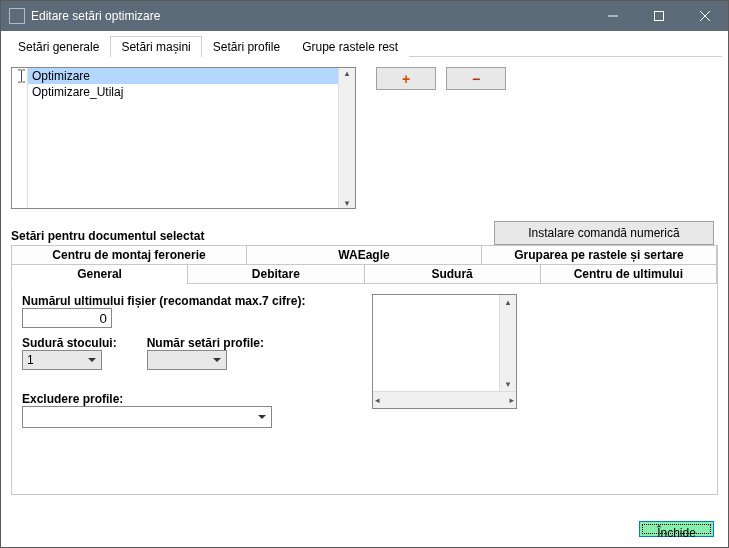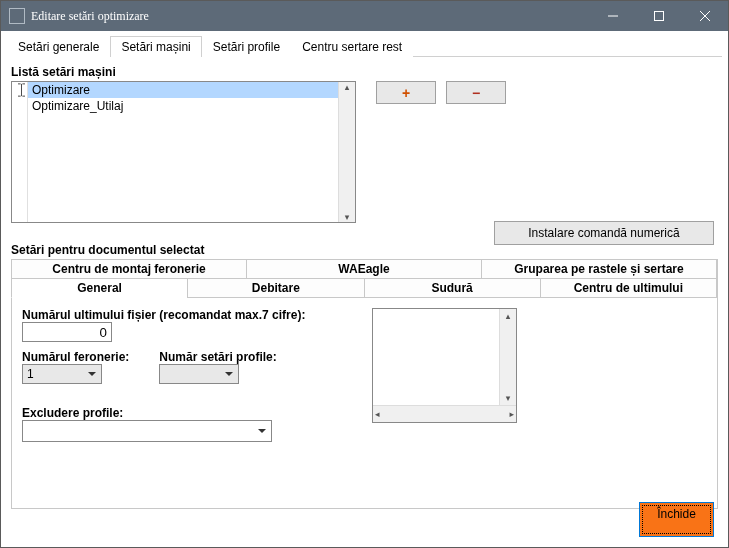--- a/index.html
+++ b/index.html
@@ -22,21 +22,21 @@
     align-items: center;
     padding-left: 8px;
   }
   .titlebar .icon {
     width: 16px; height: 16px;
     background: #5d6a78;
     border: 1px solid #b0bac4;
     margin-right: 6px;
     display: inline-block;
   }
-  .titlebar .title { flex: 1; font-family: Liberation Serif, serif; }
+  .titlebar .title { flex: 1; }
   .titlebar .winbtn {
     width: 46px; height: 30px;
     display: flex; align-items: center; justify-content: center;
     color: #fff;
   }
   .titlebar svg { stroke: #fff; stroke-width: 1; fill: none; }
 
   .content {
     padding: 4px 6px 12px 6px;
     height: calc(100% - 30px);
@@ -208,23 +208,23 @@
   .groupbox .vscroll {
     position:absolute; top:0;bottom:17px;right:0;width:17px;
     background:#f0f0f0;border-left:1px solid #ddd;
     display:flex;flex-direction:column;justify-content:space-between;align-items:center;
     font-size:9px;color:#555;padding:2px 0;
   }
 
   .footer-btn {
     position:absolute;
     right:14px; bottom:10px;
-    width:75px; height:35px;
+    width:75px; height:16px;
     border:1px solid #a0a0a0;
-    background:#f97316;
+    background:#86efac;
     text-align:center;
     line-height:22px;
   }
   .footer-btn.focus { border:1px solid #0078d7; outline:1px dotted #000; outline-offset:-4px;}
 </style>
 </head>
 <body>
 
 <div class="titlebar">
   <span class="icon"></span>
@@ -246,25 +246,24 @@
       </svg>
   </div>
 </div>
 
 <div class="content">
 
   <div class="main-tabs">
     <div class="tab">Setări generale</div>
     <div class="tab active">Setări mașini</div>
     <div class="tab">Setări profile</div>
-    <div class="tab">Centru sertare rest</div>
+    <div class="tab">Grupe rastele rest</div>
   </div>
 
   <div class="section">
-    <div class="bold">Listă setări mașini</div>
     <div class="list-wrap" style="margin-top:2px;">
       <div class="listbox">
         <div class="tree-col">
           <svg class="cursor-caret" viewBox="0 0 12 16">
             <path d="M2 1 H5 M7 1 H10 M6 1 V15 M2 15 H5 M7 15 H10" stroke="#333" stroke-width="1" fill="none"></path>
           </svg>
         </div>
         <div class="items">
           <div class="item selected">Optimizare</div>
           <div class="item">Optimizare_Utilaj</div>
@@ -304,21 +303,21 @@
       </div>
 
       <div class="sub-body">
         <div class="col-left">
           <div class="form-row">
             <div class="bold">Numărul ultimului fișier (recomandat max.7 cifre):</div>
             <input class="input-num" value="0" style="">
           </div>
           <div class="form-row" style="display:flex;gap:30px;">
             <div>
-              <div class="bold">Numărul feronerie:</div>
+              <div class="bold">Sudură stocului:</div>
               <div class="dropdown small">
                 <span>1</span>
               </div>
             </div>
             <div>
               <div class="bold">Număr setări profile:</div>
               <div class="dropdown small">
                 <span></span>
               </div>
             </div>

